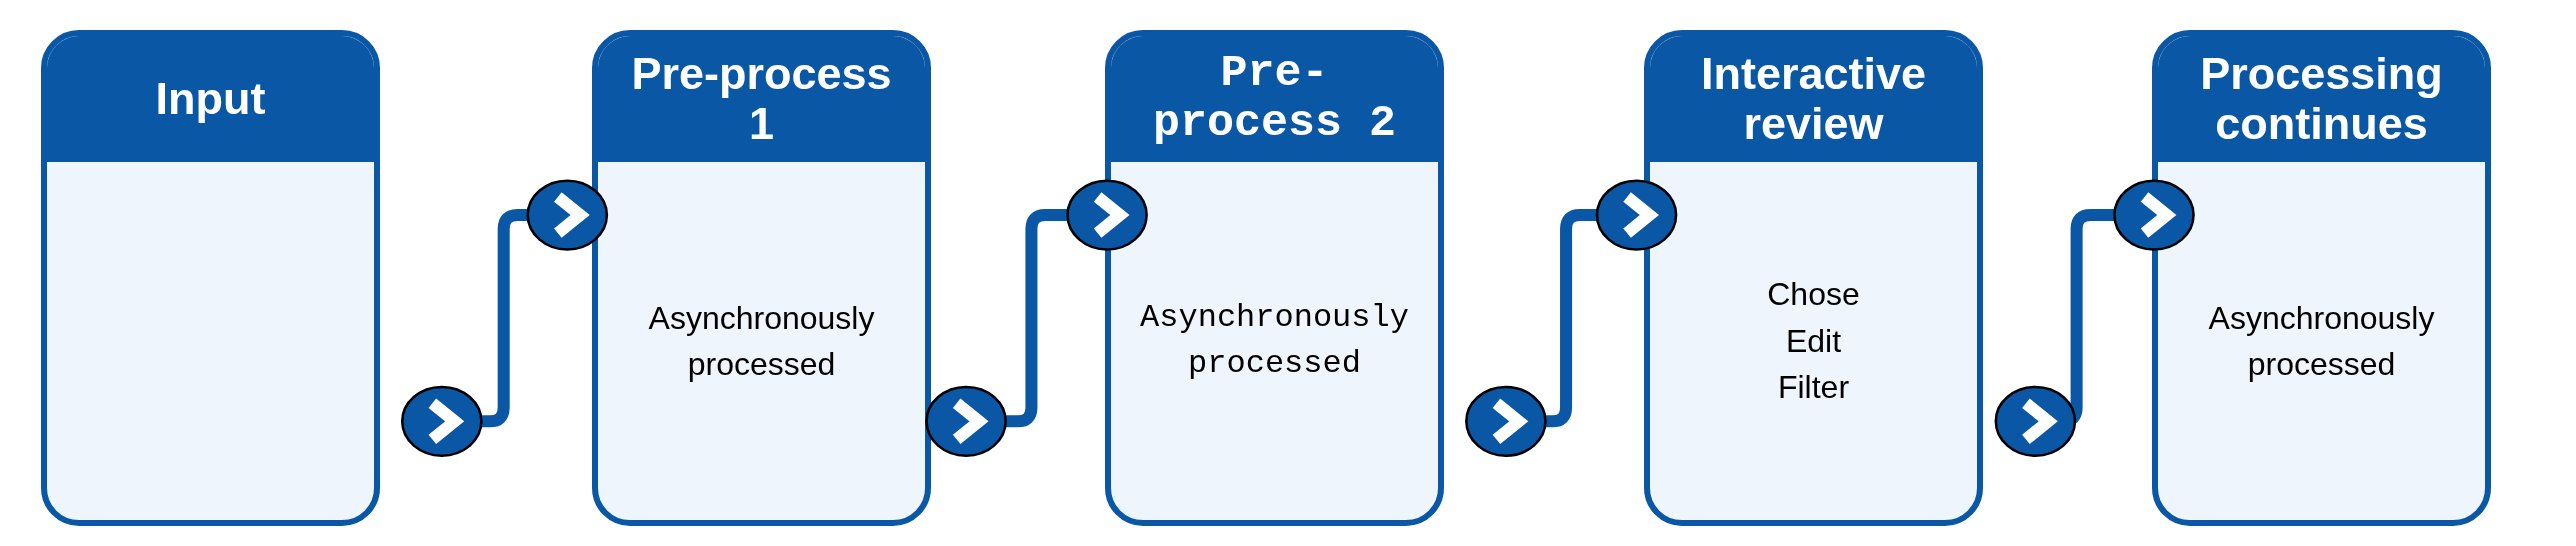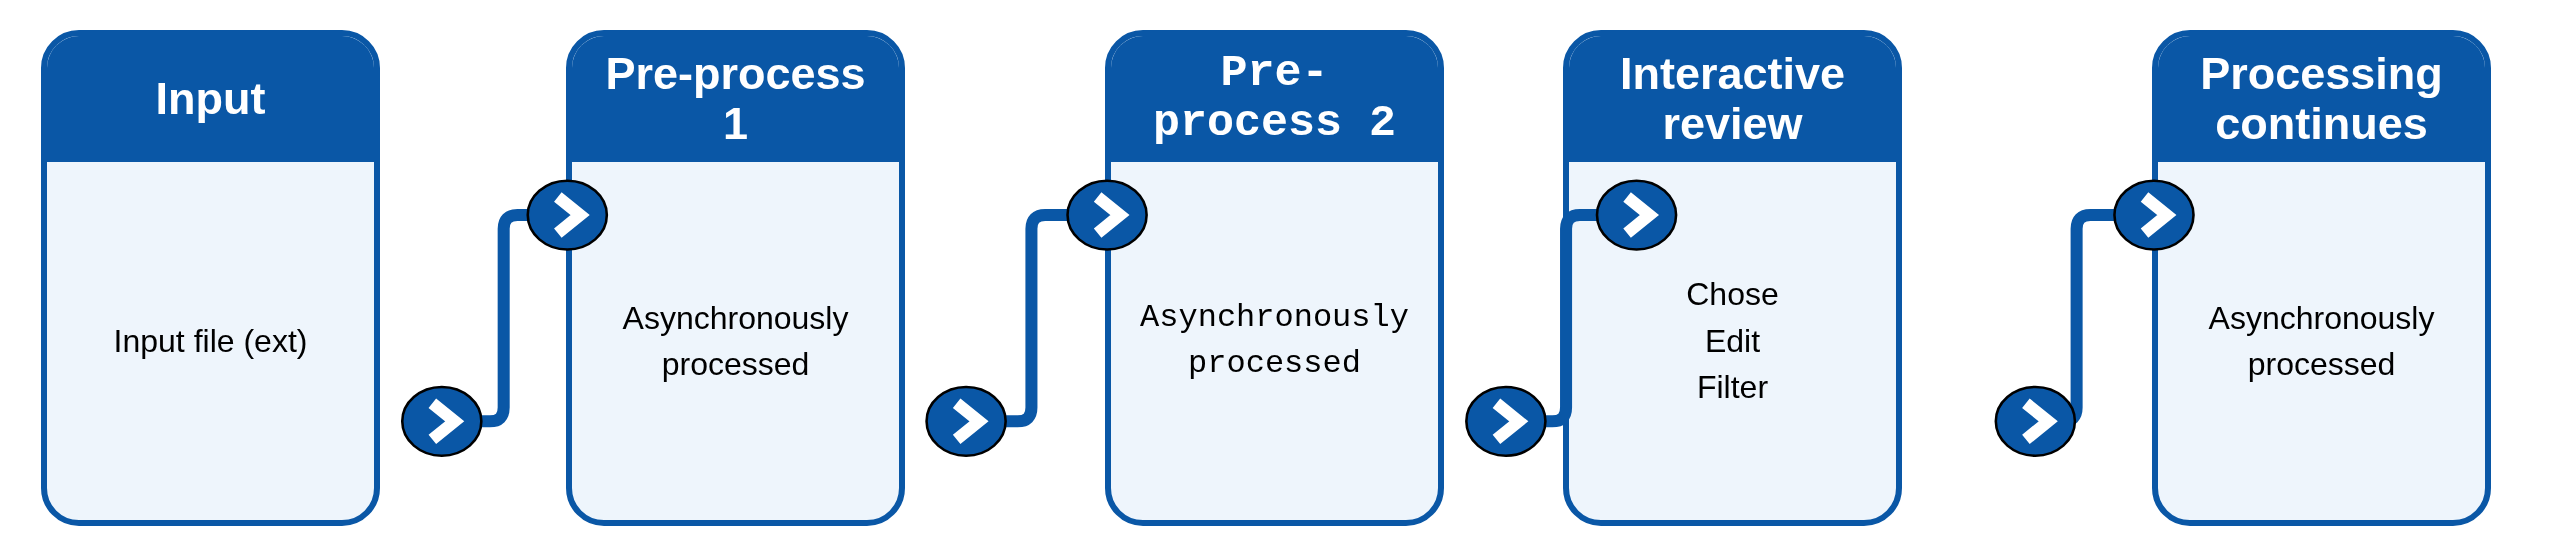--- a/index.html
+++ b/index.html
@@ -4,21 +4,21 @@
 <style>
   html,body{margin:0;padding:0;background:#ffffff;}
   body{font-family:"Liberation Sans","DejaVu Sans",sans-serif;}
   .canvas{position:relative;width:2576px;height:547px;background:#ffffff;overflow:hidden;}
 
   .card{
     position:absolute;top:30px;width:339px;height:496px;box-sizing:border-box;
     border:6.9px solid var(--accent);border-radius:38px;background:var(--bodyfill);
     display:flex;flex-direction:column;overflow:hidden;z-index:1;
   }
-  .c0{left:41px;} .c1{left:566px;} .c2{left:1105px;font-family:Liberation Mono, monospace;} .c3{left:1563px;justify-content:space-between;} .c4{left:2152px;}
+  .c0{left:41px;} .c1{left:592px;} .c2{left:1105px;font-family:Liberation Mono, monospace;} .c3{left:1644px;justify-content:space-between;} .c4{left:2152px;}
 
   .card-header{
     flex:0 0 auto;min-height:126px;box-sizing:border-box;
     background:var(--accent);color:#ffffff;font-weight:bold;font-size:45px;line-height:1.12;
     display:flex;align-items:center;justify-content:center;text-align:center;
     padding:5.2px 31px;
   }
   .card-body{
     flex:1 1 auto;display:flex;flex-direction:column;align-items:center;justify-content:center;
     text-align:center;color:#000000;font-size:32px;line-height:1.45;padding:0 12px;
@@ -27,23 +27,20 @@
 
   #connectors{position:absolute;left:0;top:0;z-index:5;pointer-events:none;}
 </style>
 </head>
 <body>
 
 <div class="canvas" style="--accent: #0a57a6; --bodyfill: #eef5fc;">
 
   <div class="card c0">
     <div class="card-header">Input</div>
-    <div class="card-body">
-      <div>Input file (ext)</div>
-    </div>
   </div>
 
   <div class="card c1">
     <div class="card-header">Pre-process 1</div>
     <div class="card-body">
       <div>Asynchronously processed</div>
     </div>
   </div>
 
   <div class="card c2">

